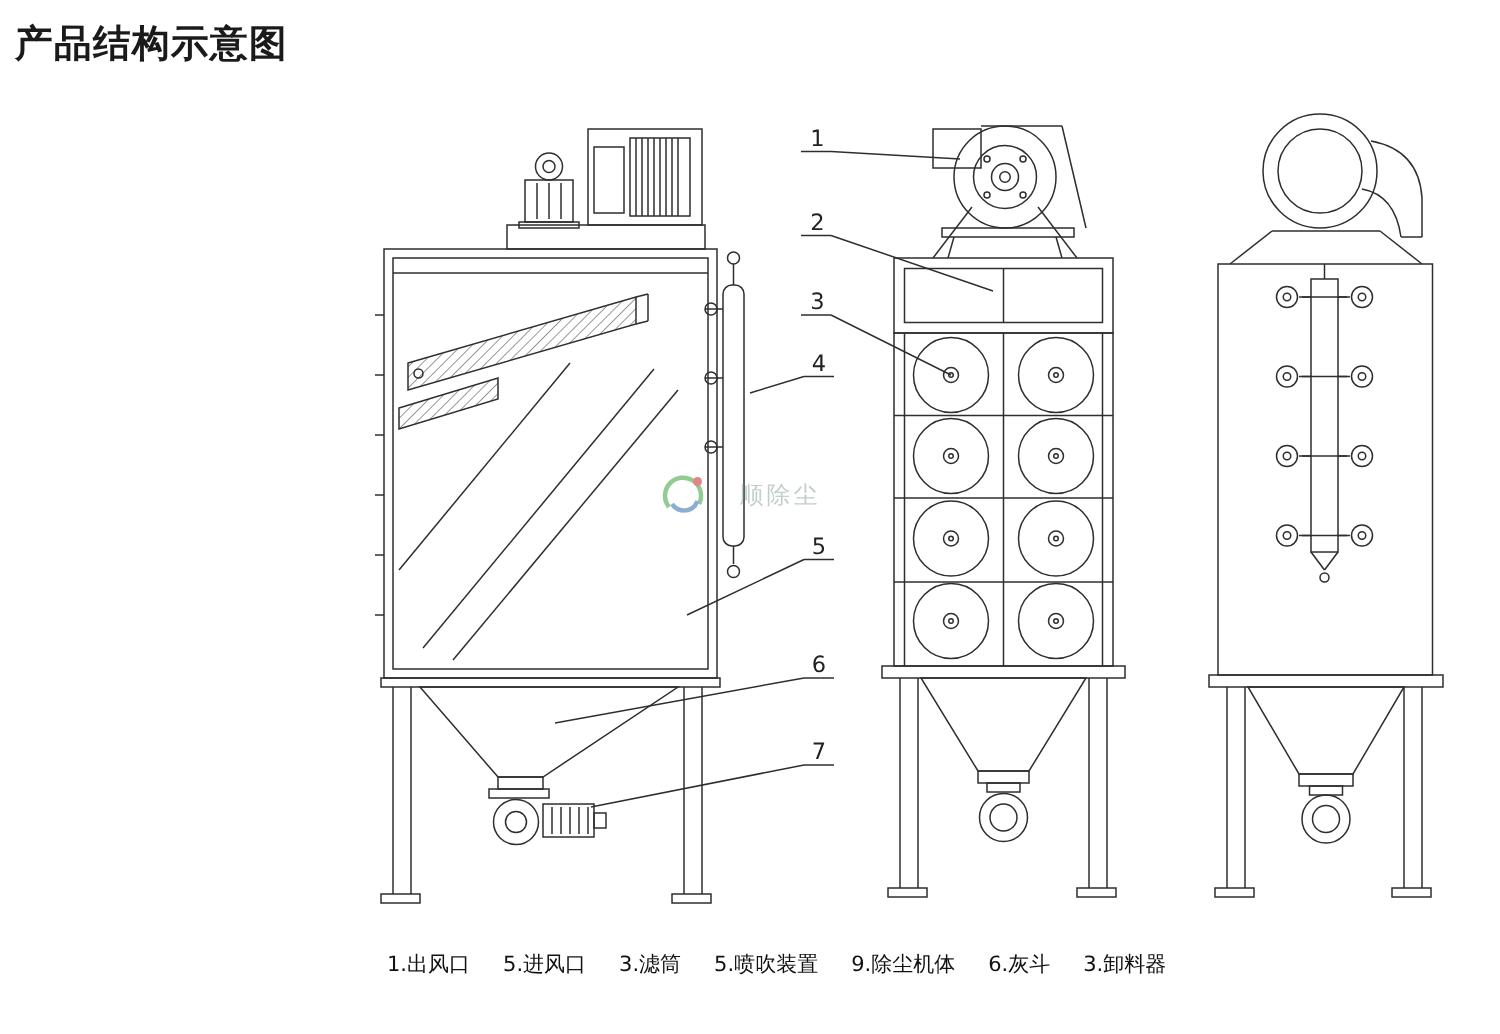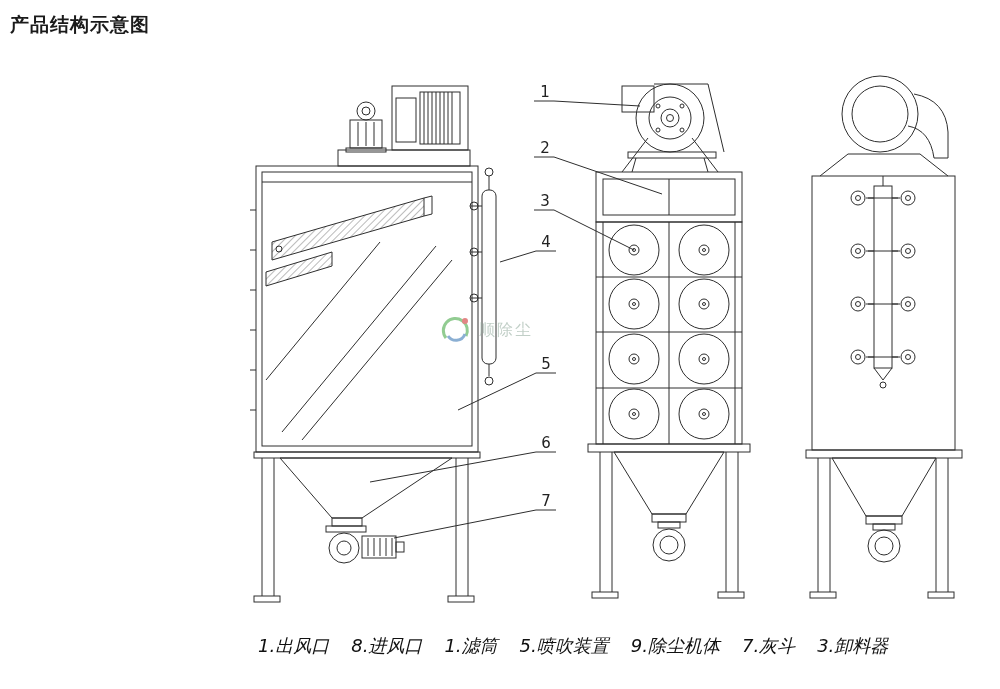--- a/index.html
+++ b/index.html
@@ -5,38 +5,38 @@
   html,body{margin:0;padding:0;background:#ffffff;}
   .page{
     position:relative;
     width:1000px;height:689px;
     background:#ffffff;
     font-family:"DejaVu Sans","Liberation Sans",sans-serif;
     overflow:hidden;
   }
   .title{
     position:absolute;left:10px;top:12px;margin:0;
-    font-size:19px;font-weight:bold;color:#1a1a1a;letter-spacing:1px;
+    font-size:25px;font-weight:bold;color:#1a1a1a;letter-spacing:1px;
   }
   .schematic{position:absolute;left:0;top:0;width:1000px;height:689px;}
   .callout{
     position:absolute;width:18px;text-align:center;
     font-size:15px;color:#222;line-height:16px;
   }
   .c1{left:536px;top:84px;} .c2{left:536px;top:140px;} .c3{left:536px;top:193px;}
   .c4{left:537px;top:234px;} .c5{left:537px;top:356px;} .c6{left:537px;top:435px;}
   .c7{left:537px;top:493px;}
   .legend{
     position:absolute;left:258px;top:634px;
     display:flex;gap:22px;
-    font-size:18px;color:#111;white-space:nowrap;font-style:italic;
+    font-size:14px;color:#111;white-space:nowrap;
   }
   .watermark{
     position:absolute;left:438px;top:312px;
-    display:flex;align-items:center;gap:5px;
+    display:flex;align-items:center;gap:19px;
     opacity:0.55;pointer-events:none;text-align:center;
   }
   .watermark-text{
     font-size:16px;color:#8fa89a;letter-spacing:2px;
   }
 </style>
 </head>
 <body>
 
 <div class="page">
@@ -295,21 +295,21 @@
     <svg width="36" height="36" viewBox="0 0 36 36">
       <path d="M8,26 A12,12 0 1 1 28,24" stroke="#3aa33a" stroke-width="3" fill="none"></path>
       <path d="M10,24 C14,30 24,30 27,22" stroke="#2e6fb0" stroke-width="3" fill="none"></path>
       <circle cx="27" cy="9" r="3" fill="#cc2222"></circle>
     </svg>
     <span class="watermark-text">顺除尘</span>
   </div>
 
   <div class="legend">
     <span>1.出风口</span>
-    <span>8.进风口</span>
-    <span>1.滤筒</span>
+    <span>5.进风口</span>
+    <span>3.滤筒</span>
     <span>5.喷吹装置</span>
     <span>9.除尘机体</span>
-    <span>7.灰斗</span>
+    <span>6.灰斗</span>
     <span>3.卸料器</span>
   </div>
 
 </div>
 
 </body></html>

